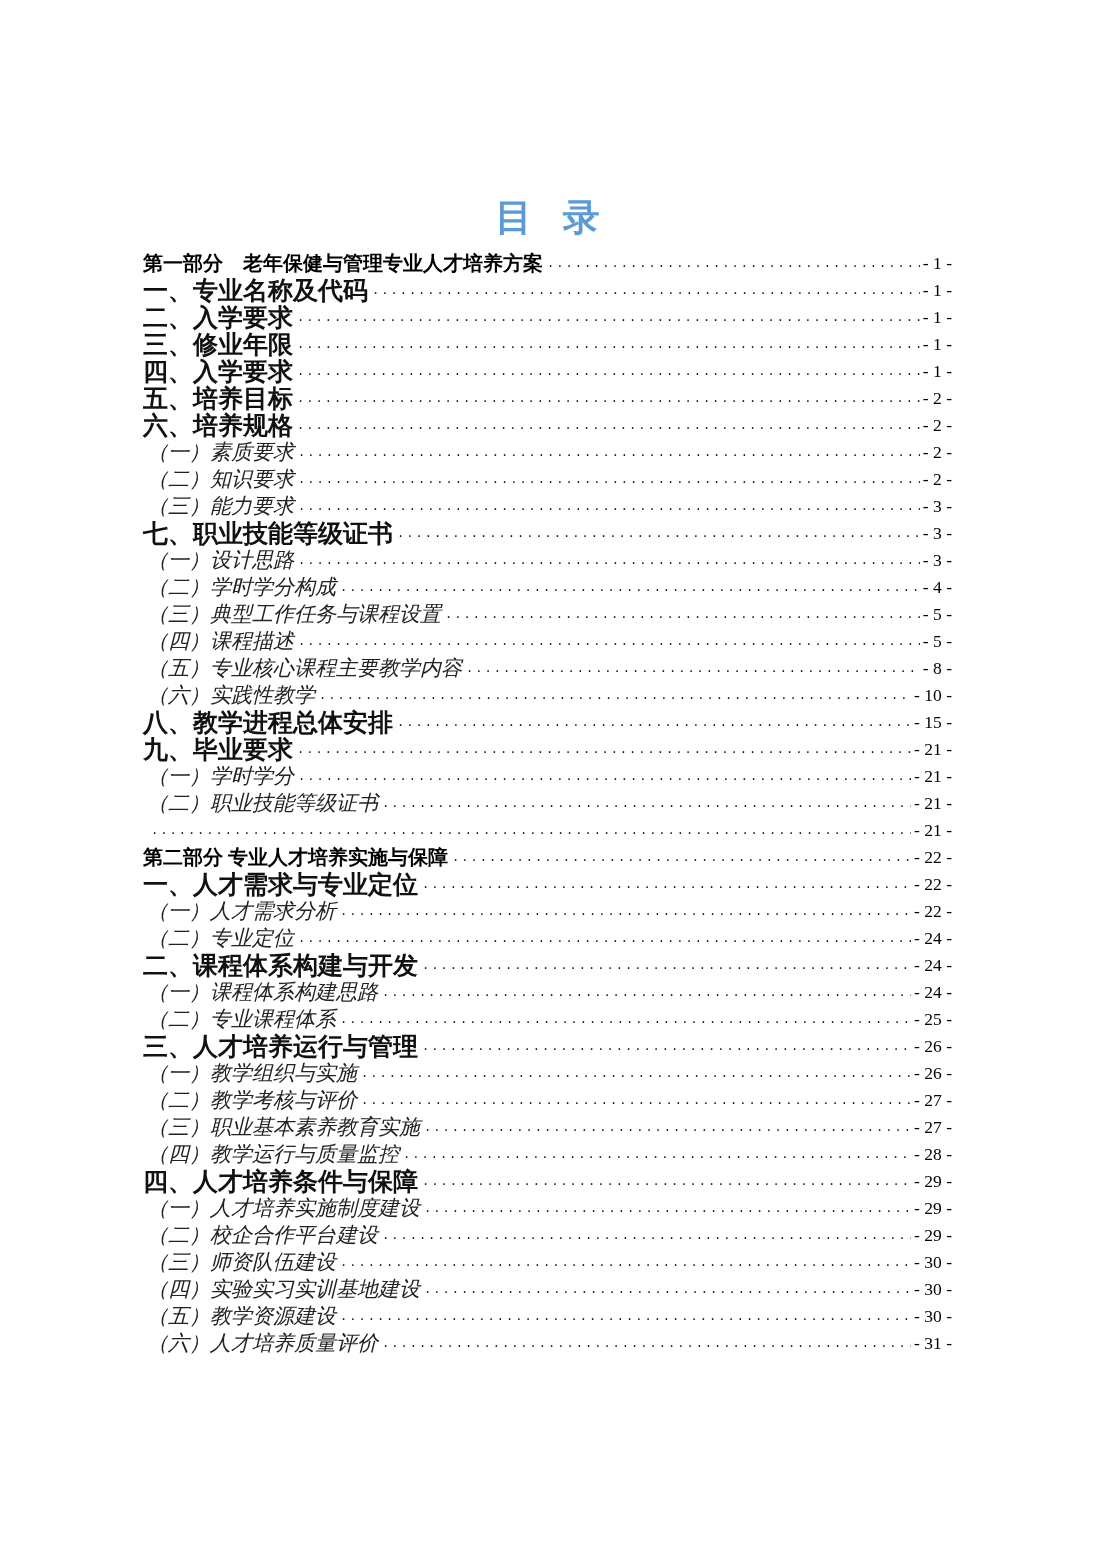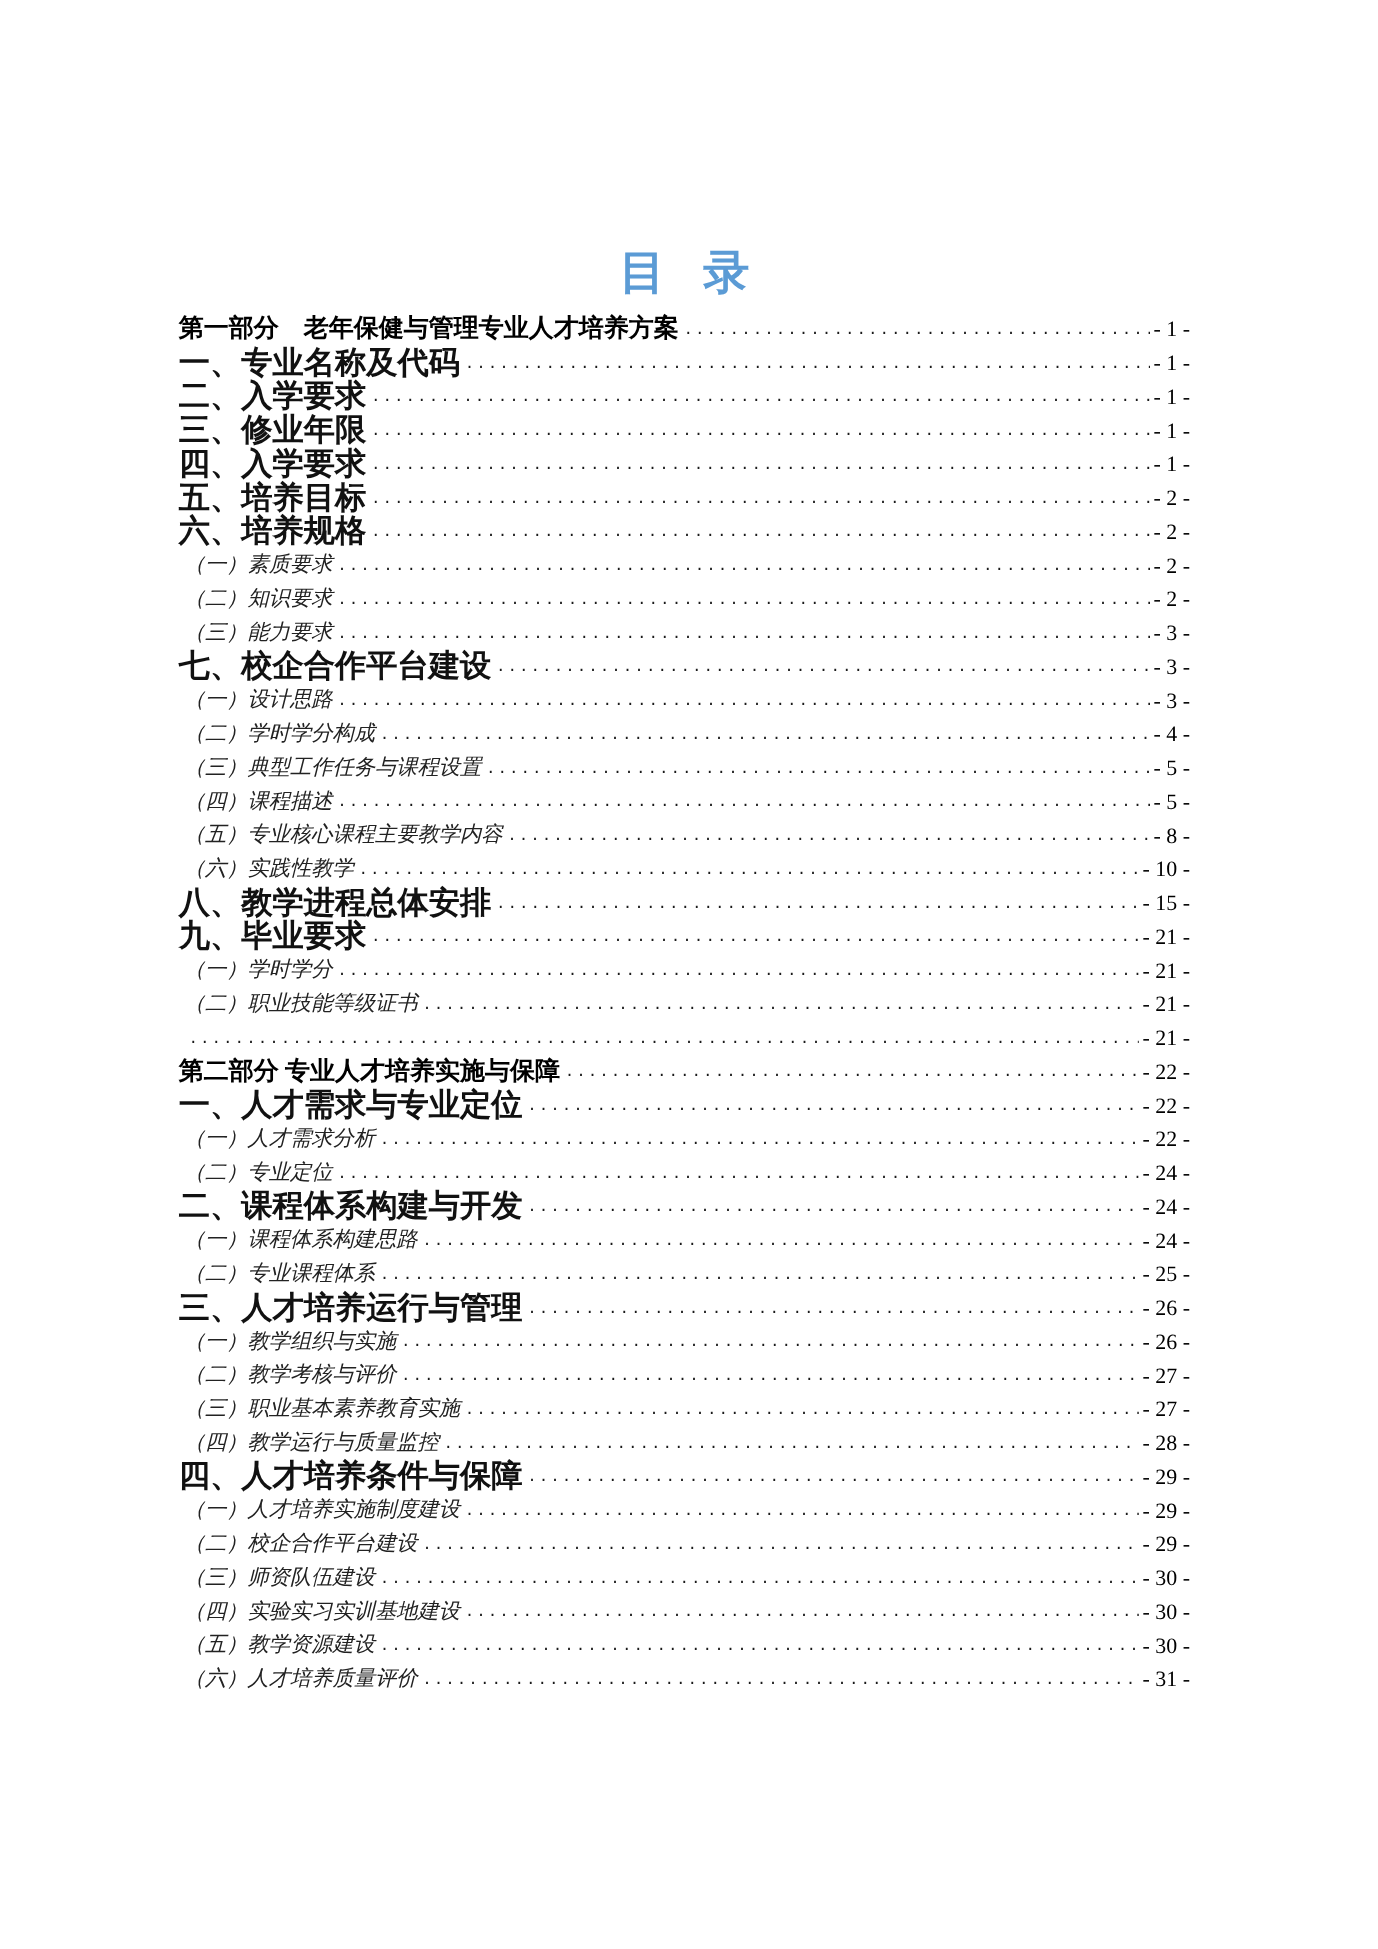--- a/index.html
+++ b/index.html
@@ -59,21 +59,21 @@
     color: #111111;
   }
   
   .l3 {
     padding-left: 4px;
   }
   .l3 .toc-label {
     font-family: "Liberation Serif", "DejaVu Serif", serif;
     font-style: italic;
     font-weight: normal;
-    font-size: 17px;
+    font-size: 21px;
     color: #222222;
   }
   .leader {
     flex: 1 1 auto;
     overflow: hidden;
     white-space: nowrap;
     margin: 0 3px 0 4px;
     font-family: "DejaVu Sans Mono", monospace;
     font-size: 12px;
     letter-spacing: 2px;
@@ -142,21 +142,21 @@
         <span class="toc-label">（二）知识要求</span>
         <span class="leader"></span>
         <span class="toc-page">- 2 -</span>
       </div>
       <div class="toc-entry l3">
         <span class="toc-label">（三）能力要求</span>
         <span class="leader"></span>
         <span class="toc-page">- 3 -</span>
       </div>
       <div class="toc-entry l2">
-        <span class="toc-label">七、校企合作平台建设</span>
+        <span class="toc-label">七、职业技能等级证书</span>
         <span class="leader"></span>
         <span class="toc-page">- 3 -</span>
       </div>
       <div class="toc-entry l3">
         <span class="toc-label">（一）设计思路</span>
         <span class="leader"></span>
         <span class="toc-page">- 3 -</span>
       </div>
       <div class="toc-entry l3">
         <span class="toc-label">（二）学时学分构成</span>

